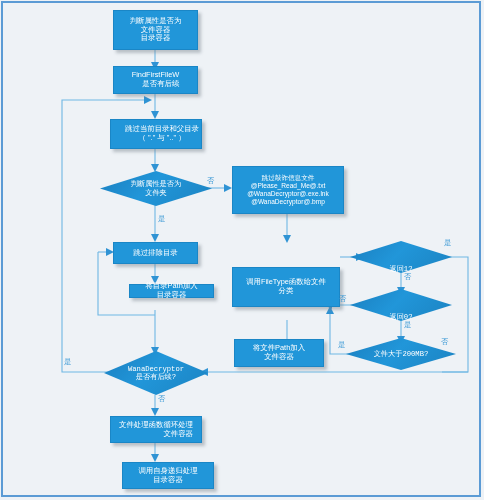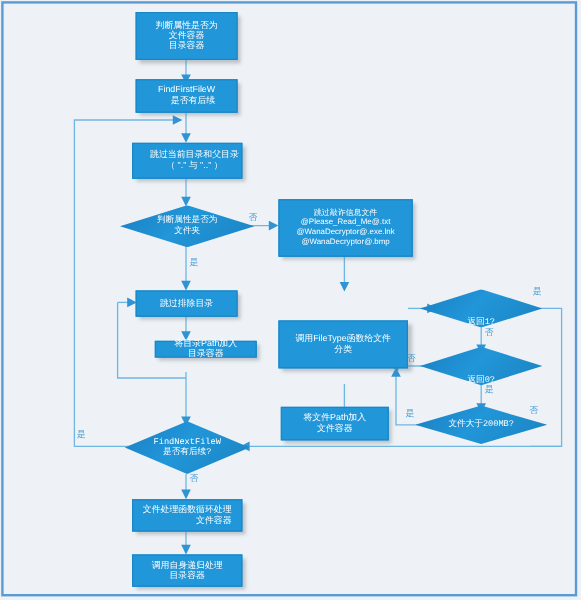--- a/index.html
+++ b/index.html
@@ -207,33 +207,33 @@
   </div>
 
   <div class="node diamond" style="left:346px;top:338px;width:110px;height:32px;">
     <div class="dshape"></div>
     <div class="dtext">文件大于200MB?</div>
   </div>
 
   <div class="node diamond" style="left:104px;top:351px;width:104px;height:44px;">
     <div class="dshape"></div>
     <div class="dtext">
-      <div>FindNextFileW</div>
+      <div>WanaDecryptor</div>
       <div>是否有后续?</div>
     </div>
   </div>
 
   <div class="node box" style="left:110px;top:416px;width:92px;height:27px;text-align:right;">
     <div>
       <div>文件处理函数循环处理</div>
       <div>文件容器</div>
     </div>
   </div>
 
-  <div class="node box" style="left:110px;top:462px;width:92px;height:27px;">
+  <div class="node box" style="left:122px;top:462px;width:92px;height:27px;">
     <div>
       <div>调用自身递归处理</div>
       <div>目录容器</div>
     </div>
   </div>
 
   <div class="lbl" style="left:207px;top:176px;">否</div>
   <div class="lbl" style="left:158px;top:214px;">是</div>
 
   <div class="lbl" style="left:404px;top:272px;">否</div>

